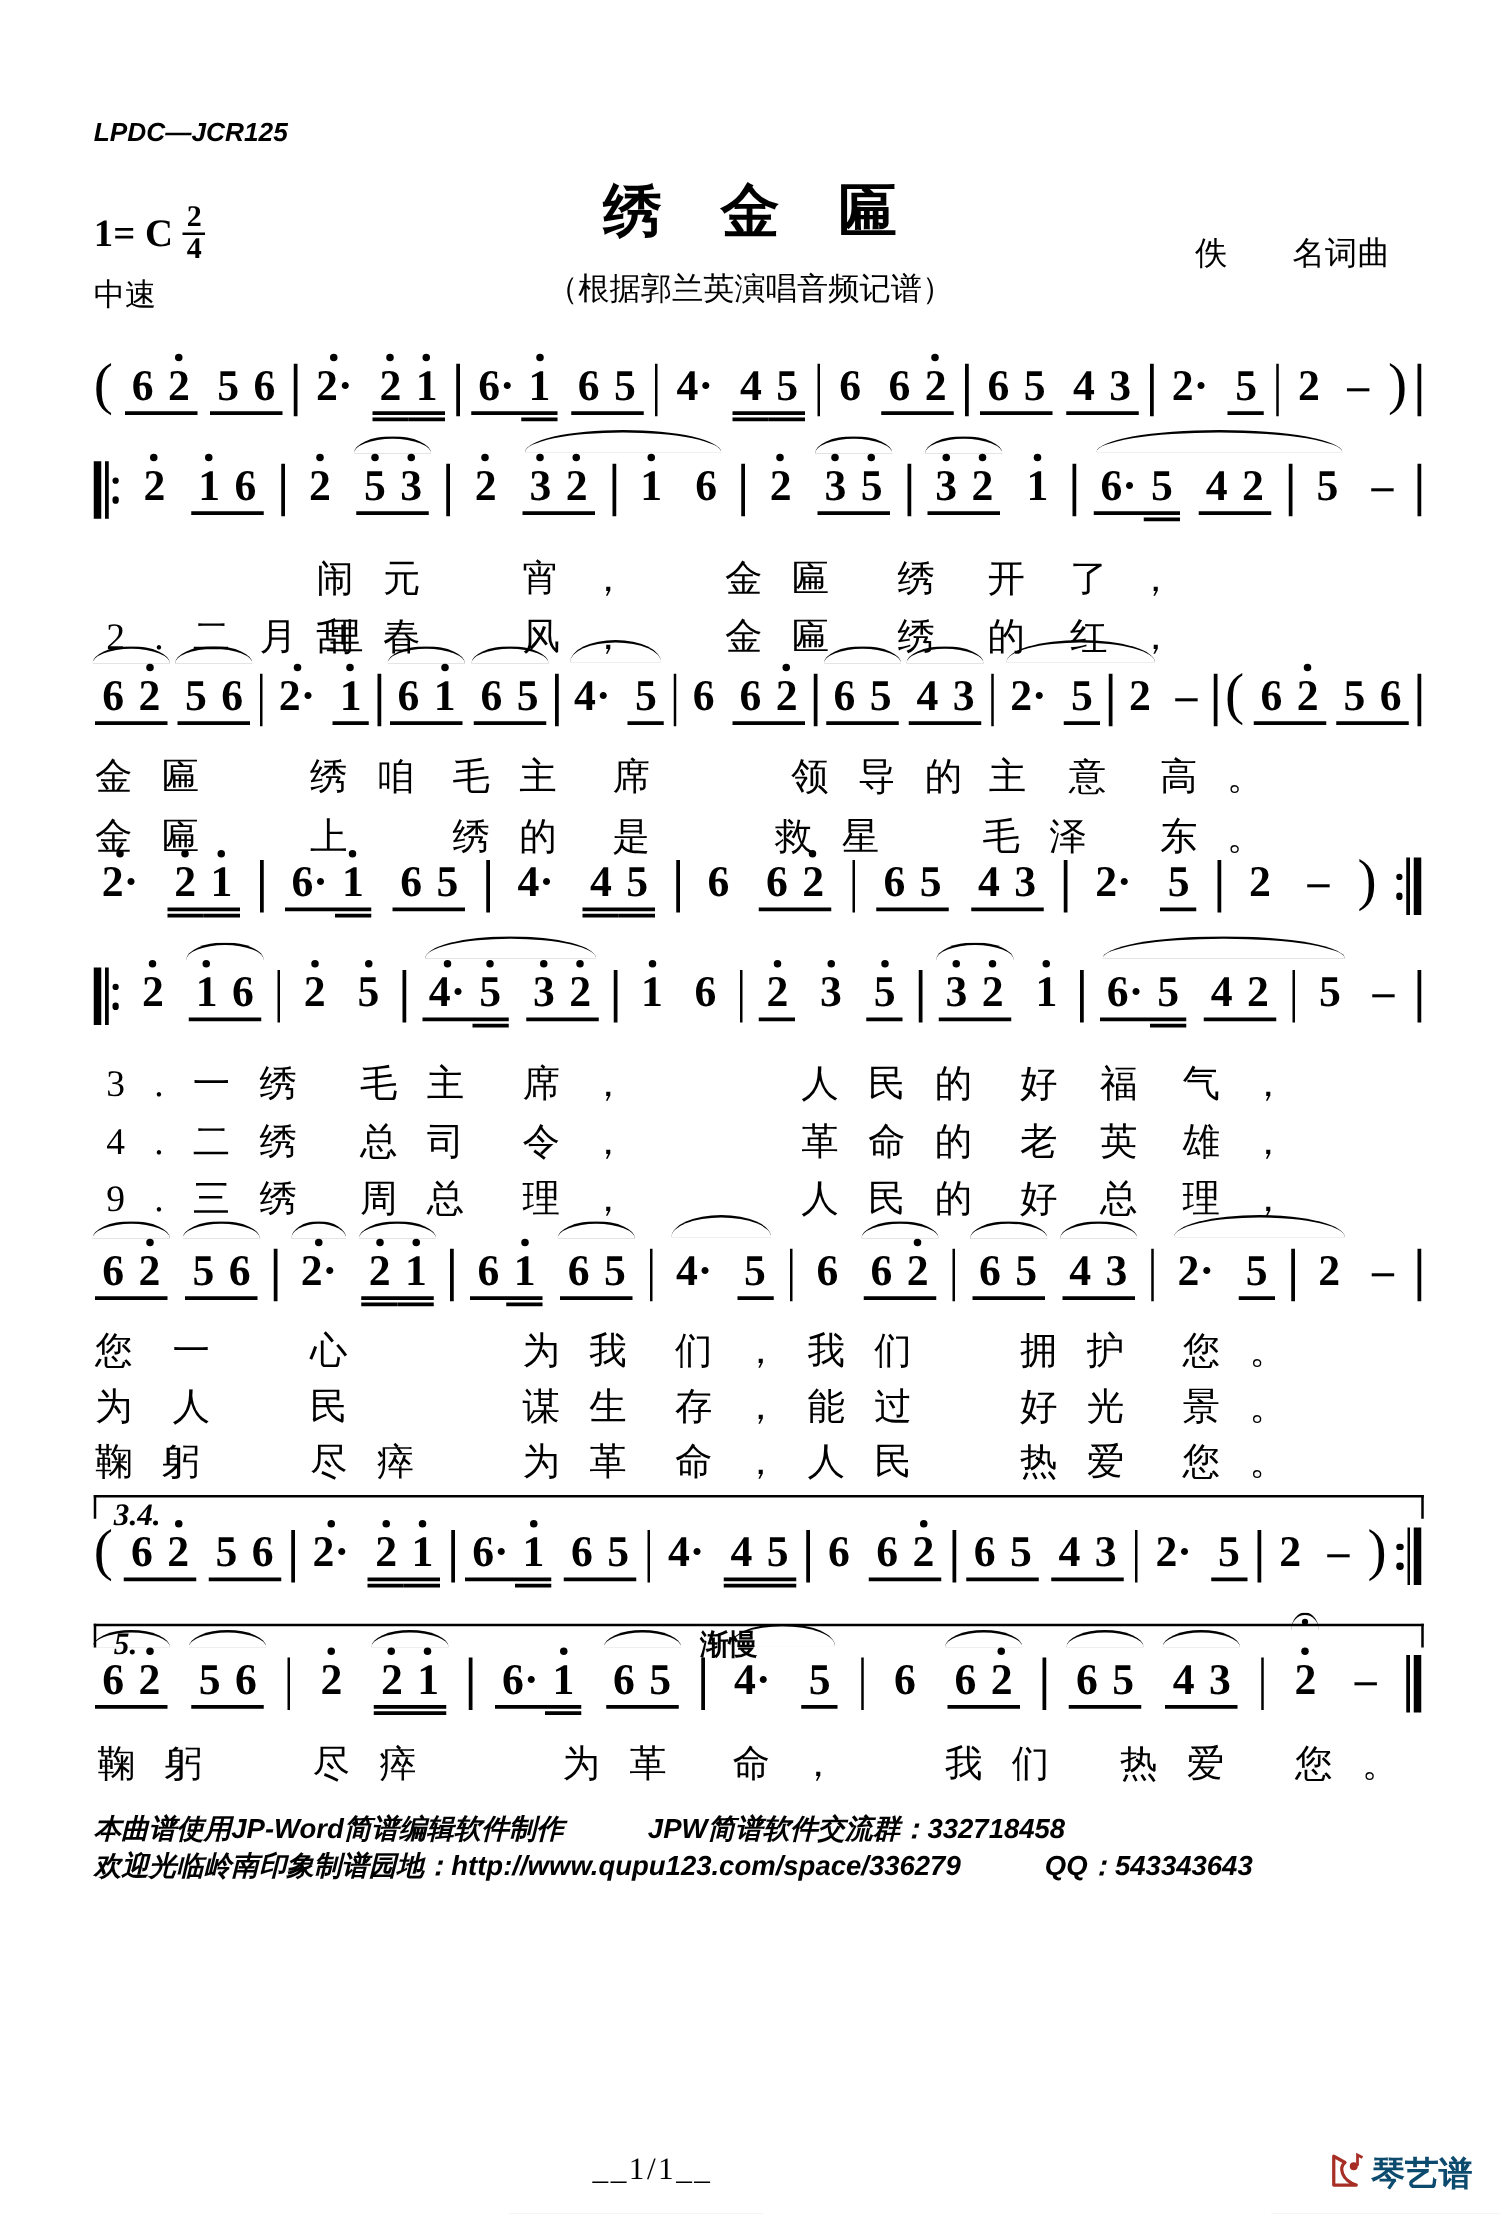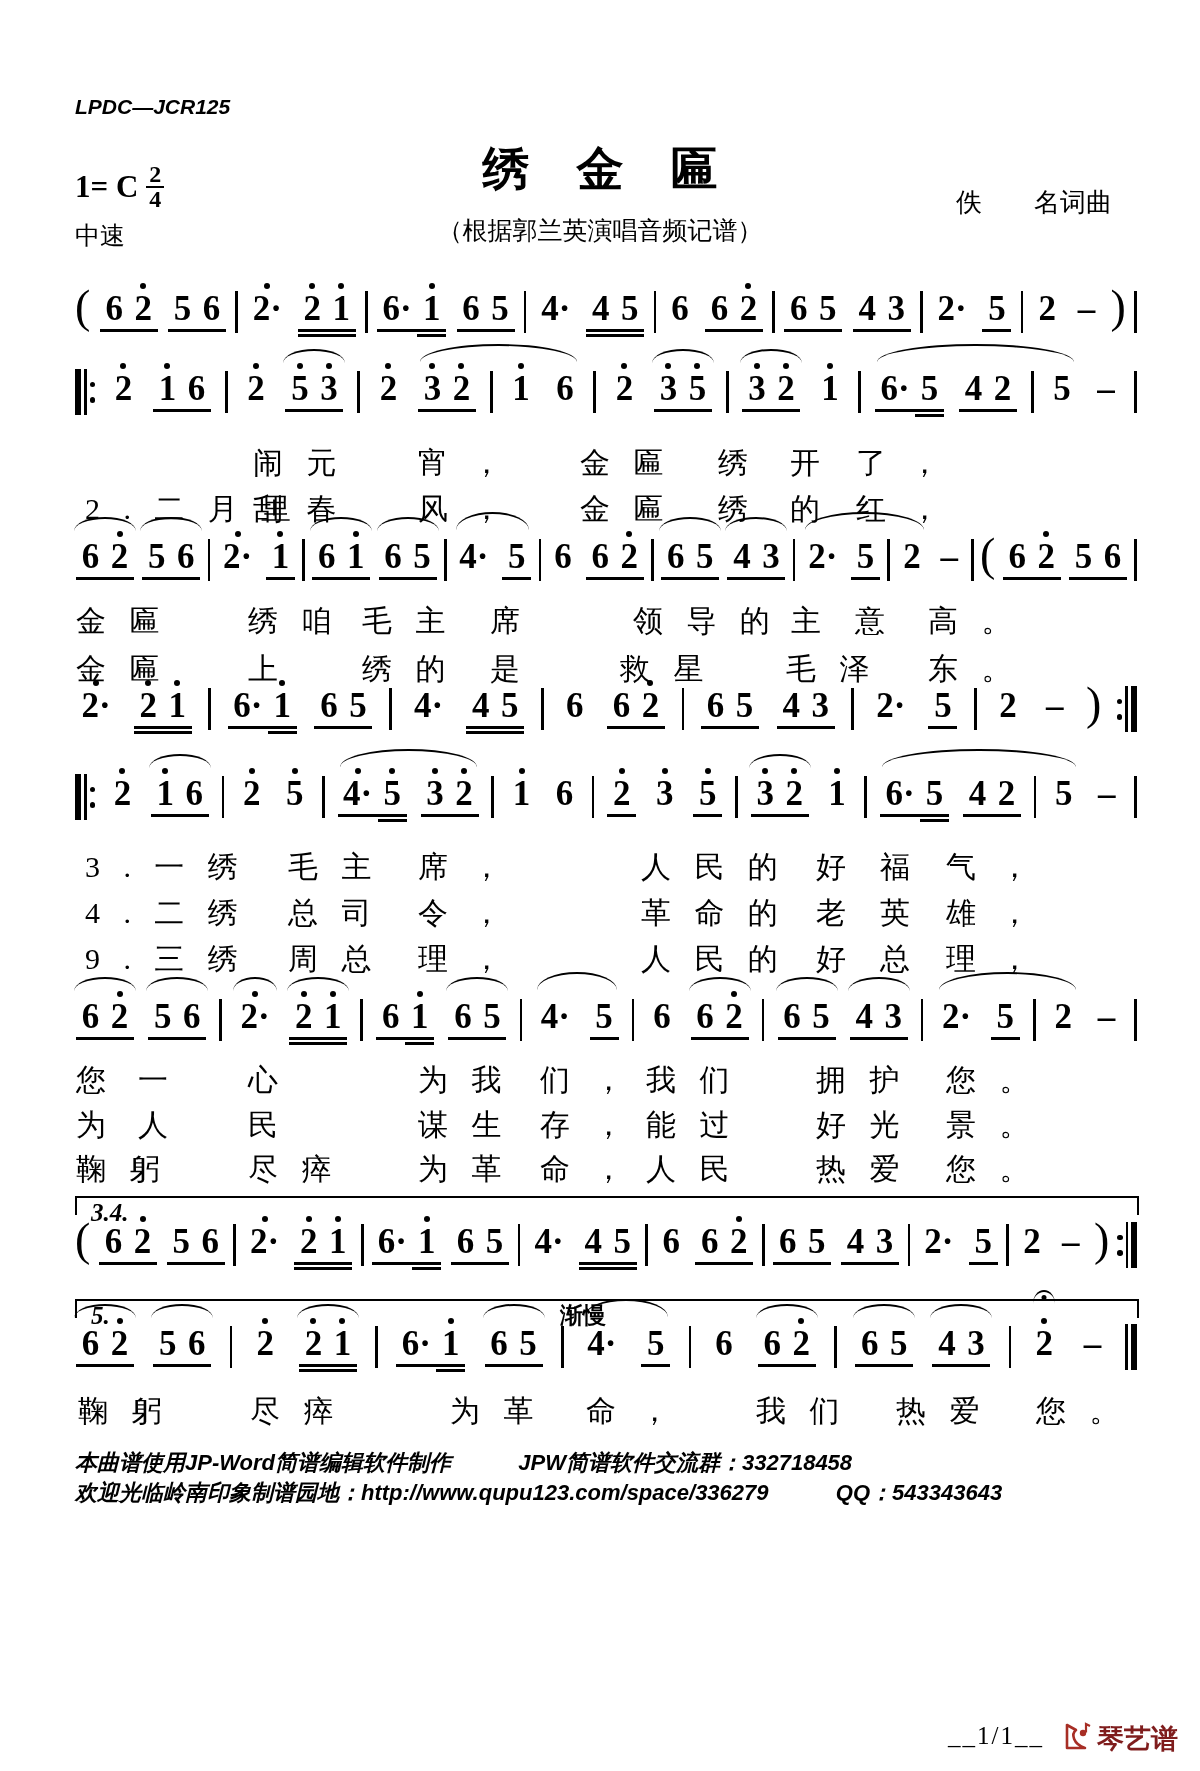--- a/index.html
+++ b/index.html
@@ -43,21 +43,21 @@
         width:5px;height:5px;border-radius:50%;background:#000;}
   
   .lline{left:75px;width:1090px;height:40px;}
   .lseg{position:absolute;font-size:30px;letter-spacing:0.78em;white-space:pre;}
   
   .volta{left:75px;width:1060px;height:17px;border-top:2.6px solid #000;
          border-left:2.6px solid #000;border-right:2.6px solid #000;}
   .vlabel{font-style:italic;font-size:25px;font-weight:bold;}
   .rall{font-size:23px;font-weight:bold;}
   .fnote{font-family:"Liberation Sans","DejaVu Sans",sans-serif;font-style:italic;font-weight:bold;font-size:22px;}
-  .pagenum{left:0;width:1044px;text-align:right;font-size:25px;letter-spacing:2px;}
+  .pagenum{left:0;width:1044px;text-align:center;font-size:25px;letter-spacing:2px;}
   .logo{right:22px;bottom:14px;display:flex;align-items:center;gap:2px;}
   .logotext{font-size:27px;font-weight:bold;}
 </style>
 </head>
 <body>
 
 <div class="page">
 
   <div class="abs catalog" style="left:75px;top:95px;">LPDC—JCR125</div>
 
@@ -2097,16 +2097,16 @@
   <div class="abs pagenum" style="top:1722px;">__1/1__</div>
 
   <div class="abs logo">
     <span>
       <svg width="32" height="30" viewBox="0 0 32 30">
         <path d="M4 3 L4 26 L22 26 C10 22 8 12 13 8 Z" fill="none" stroke="#a72e25" stroke-width="2.6" stroke-linejoin="round"></path>
         <circle cx="20" cy="11" r="3.2" fill="#a72e25"></circle>
         <path d="M23 10.5 L23 2 L27 4" fill="none" stroke="#a72e25" stroke-width="2.2"></path>
       </svg>
     </span>
-    <span class="logotext" style="color:#7f1d1d;">琴艺谱</span>
+    <span class="logotext" style="color:#0c4a6e;">琴艺谱</span>
   </div>
 
 </div>
 
 </body></html>

